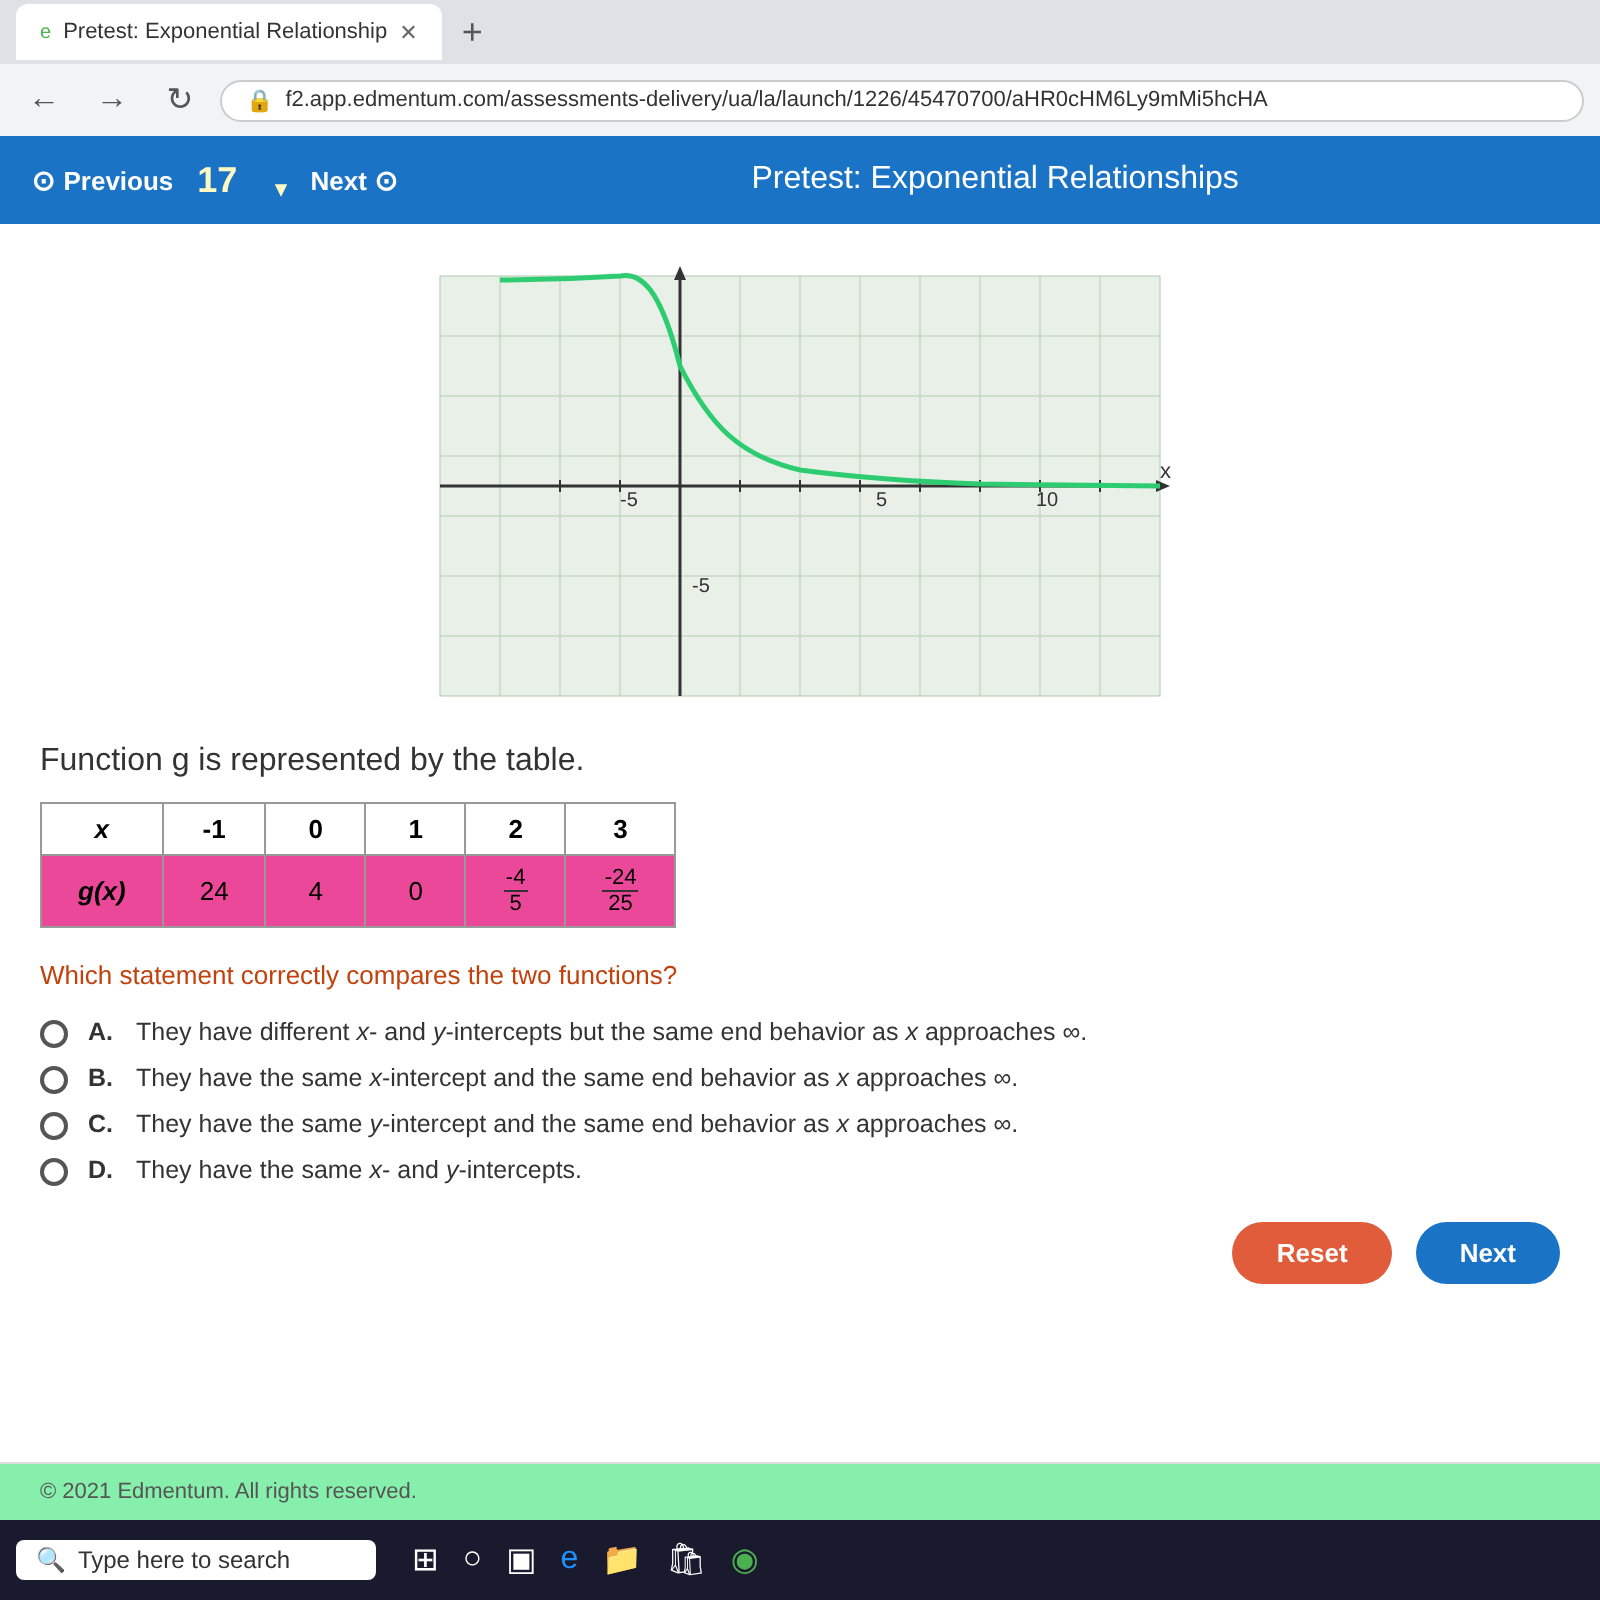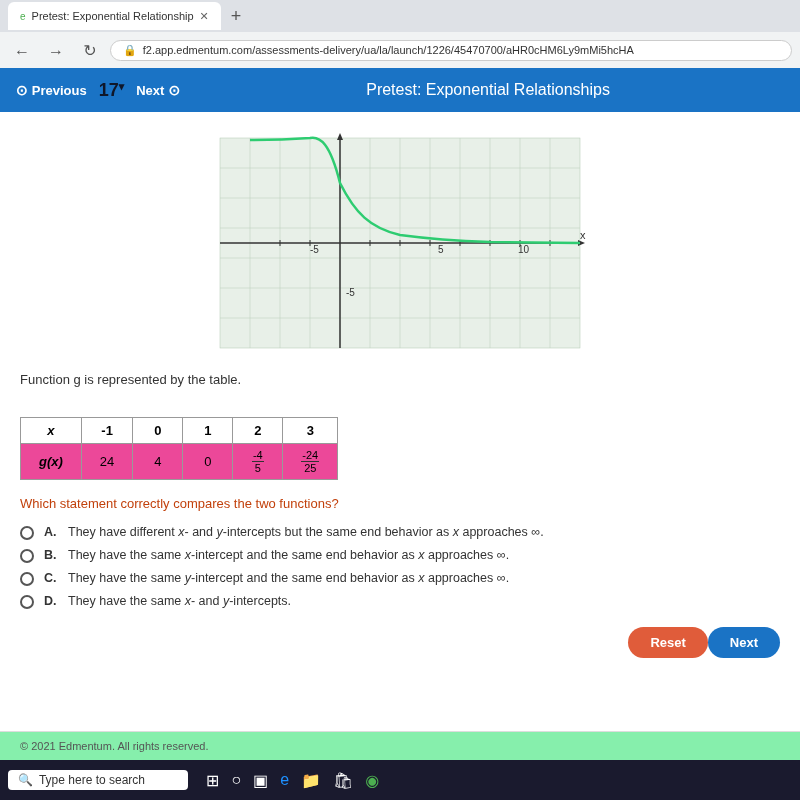--- a/index.html
+++ b/index.html
@@ -99,26 +99,26 @@
       color: white;
       font-size: 13px;
       font-weight: 600;
       display: flex;
       align-items: center;
       gap: 4px;
       cursor: pointer;
     }
     .nav-arrow { font-size: 14px; }
     .question-num {
-      color: #0f172a;
+      color: #fef9c3;
       font-size: 18px;
       font-weight: bold;
       display: flex;
-      align-items: flex-start;
-      gap: 0;
+      align-items: flex-end;
+      gap: 19px;
     }
     .dropdown-arrow { font-size: 11px; }
     .page-title {
       flex: 1;
       text-align: center;
       color: white;
       font-size: 16px;
       font-weight: normal;
     }
 
@@ -139,23 +139,23 @@
       justify-content: center;
       background: white;
       padding: 4px;
     }
     .graph-svg {
       border: none;
     }
 
     
     .function-label {
-      font-size: 13px;
+      font-size: 16px;
       color: #333;
-      margin-bottom: 20px;
+      margin-bottom: 1px;
     }
     .data-table {
       border-collapse: collapse;
       font-size: 13px;
       width: auto;
     }
     .data-table th, .data-table td {
       border: 1px solid #999;
       padding: 5px 18px;
       text-align: center;
@@ -209,20 +209,21 @@
     .choice-letter {
       font-weight: bold;
       min-width: 14px;
     }
     .choice-text { flex: 1; }
 
     
     .button-row {
       display: flex;
       justify-content: flex-end;
+      gap: 12px;
       margin-top: 8px;
       padding-bottom: 6px;
     }
     .btn-reset {
       background: #e05c3a;
       color: white;
       border: none;
       border-radius: 20px;
       padding: 8px 22px;
       font-size: 13px;

